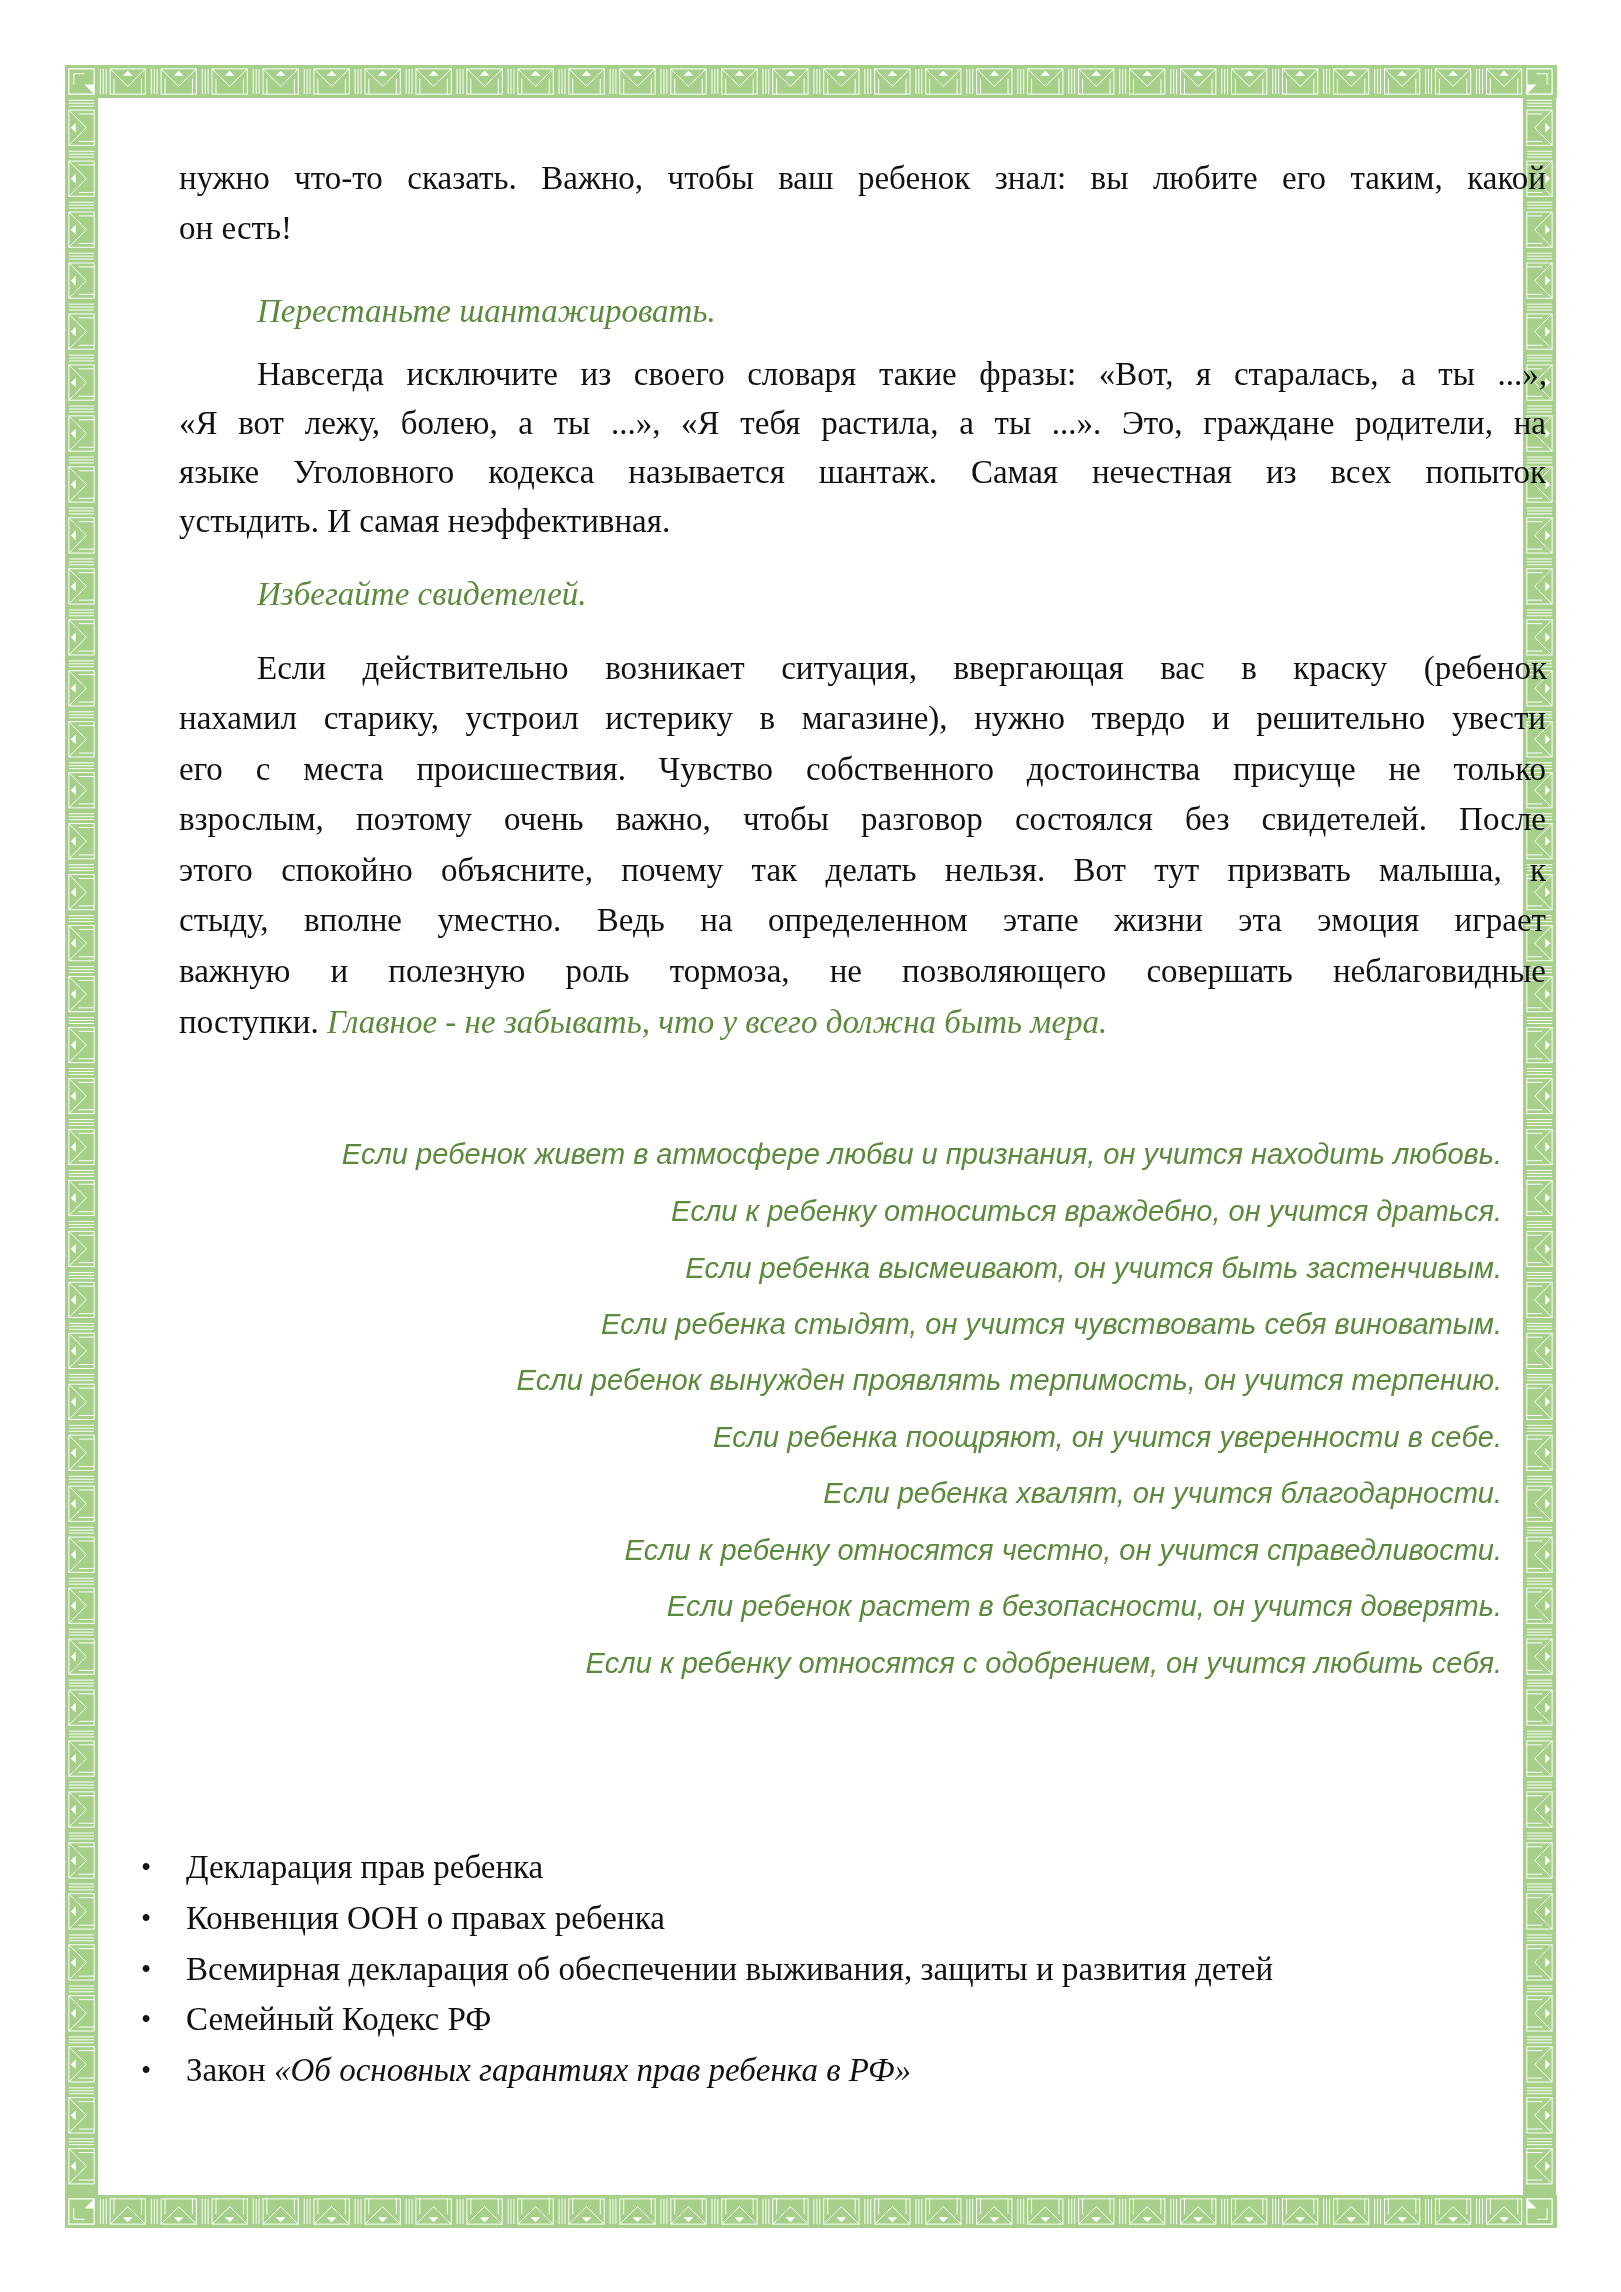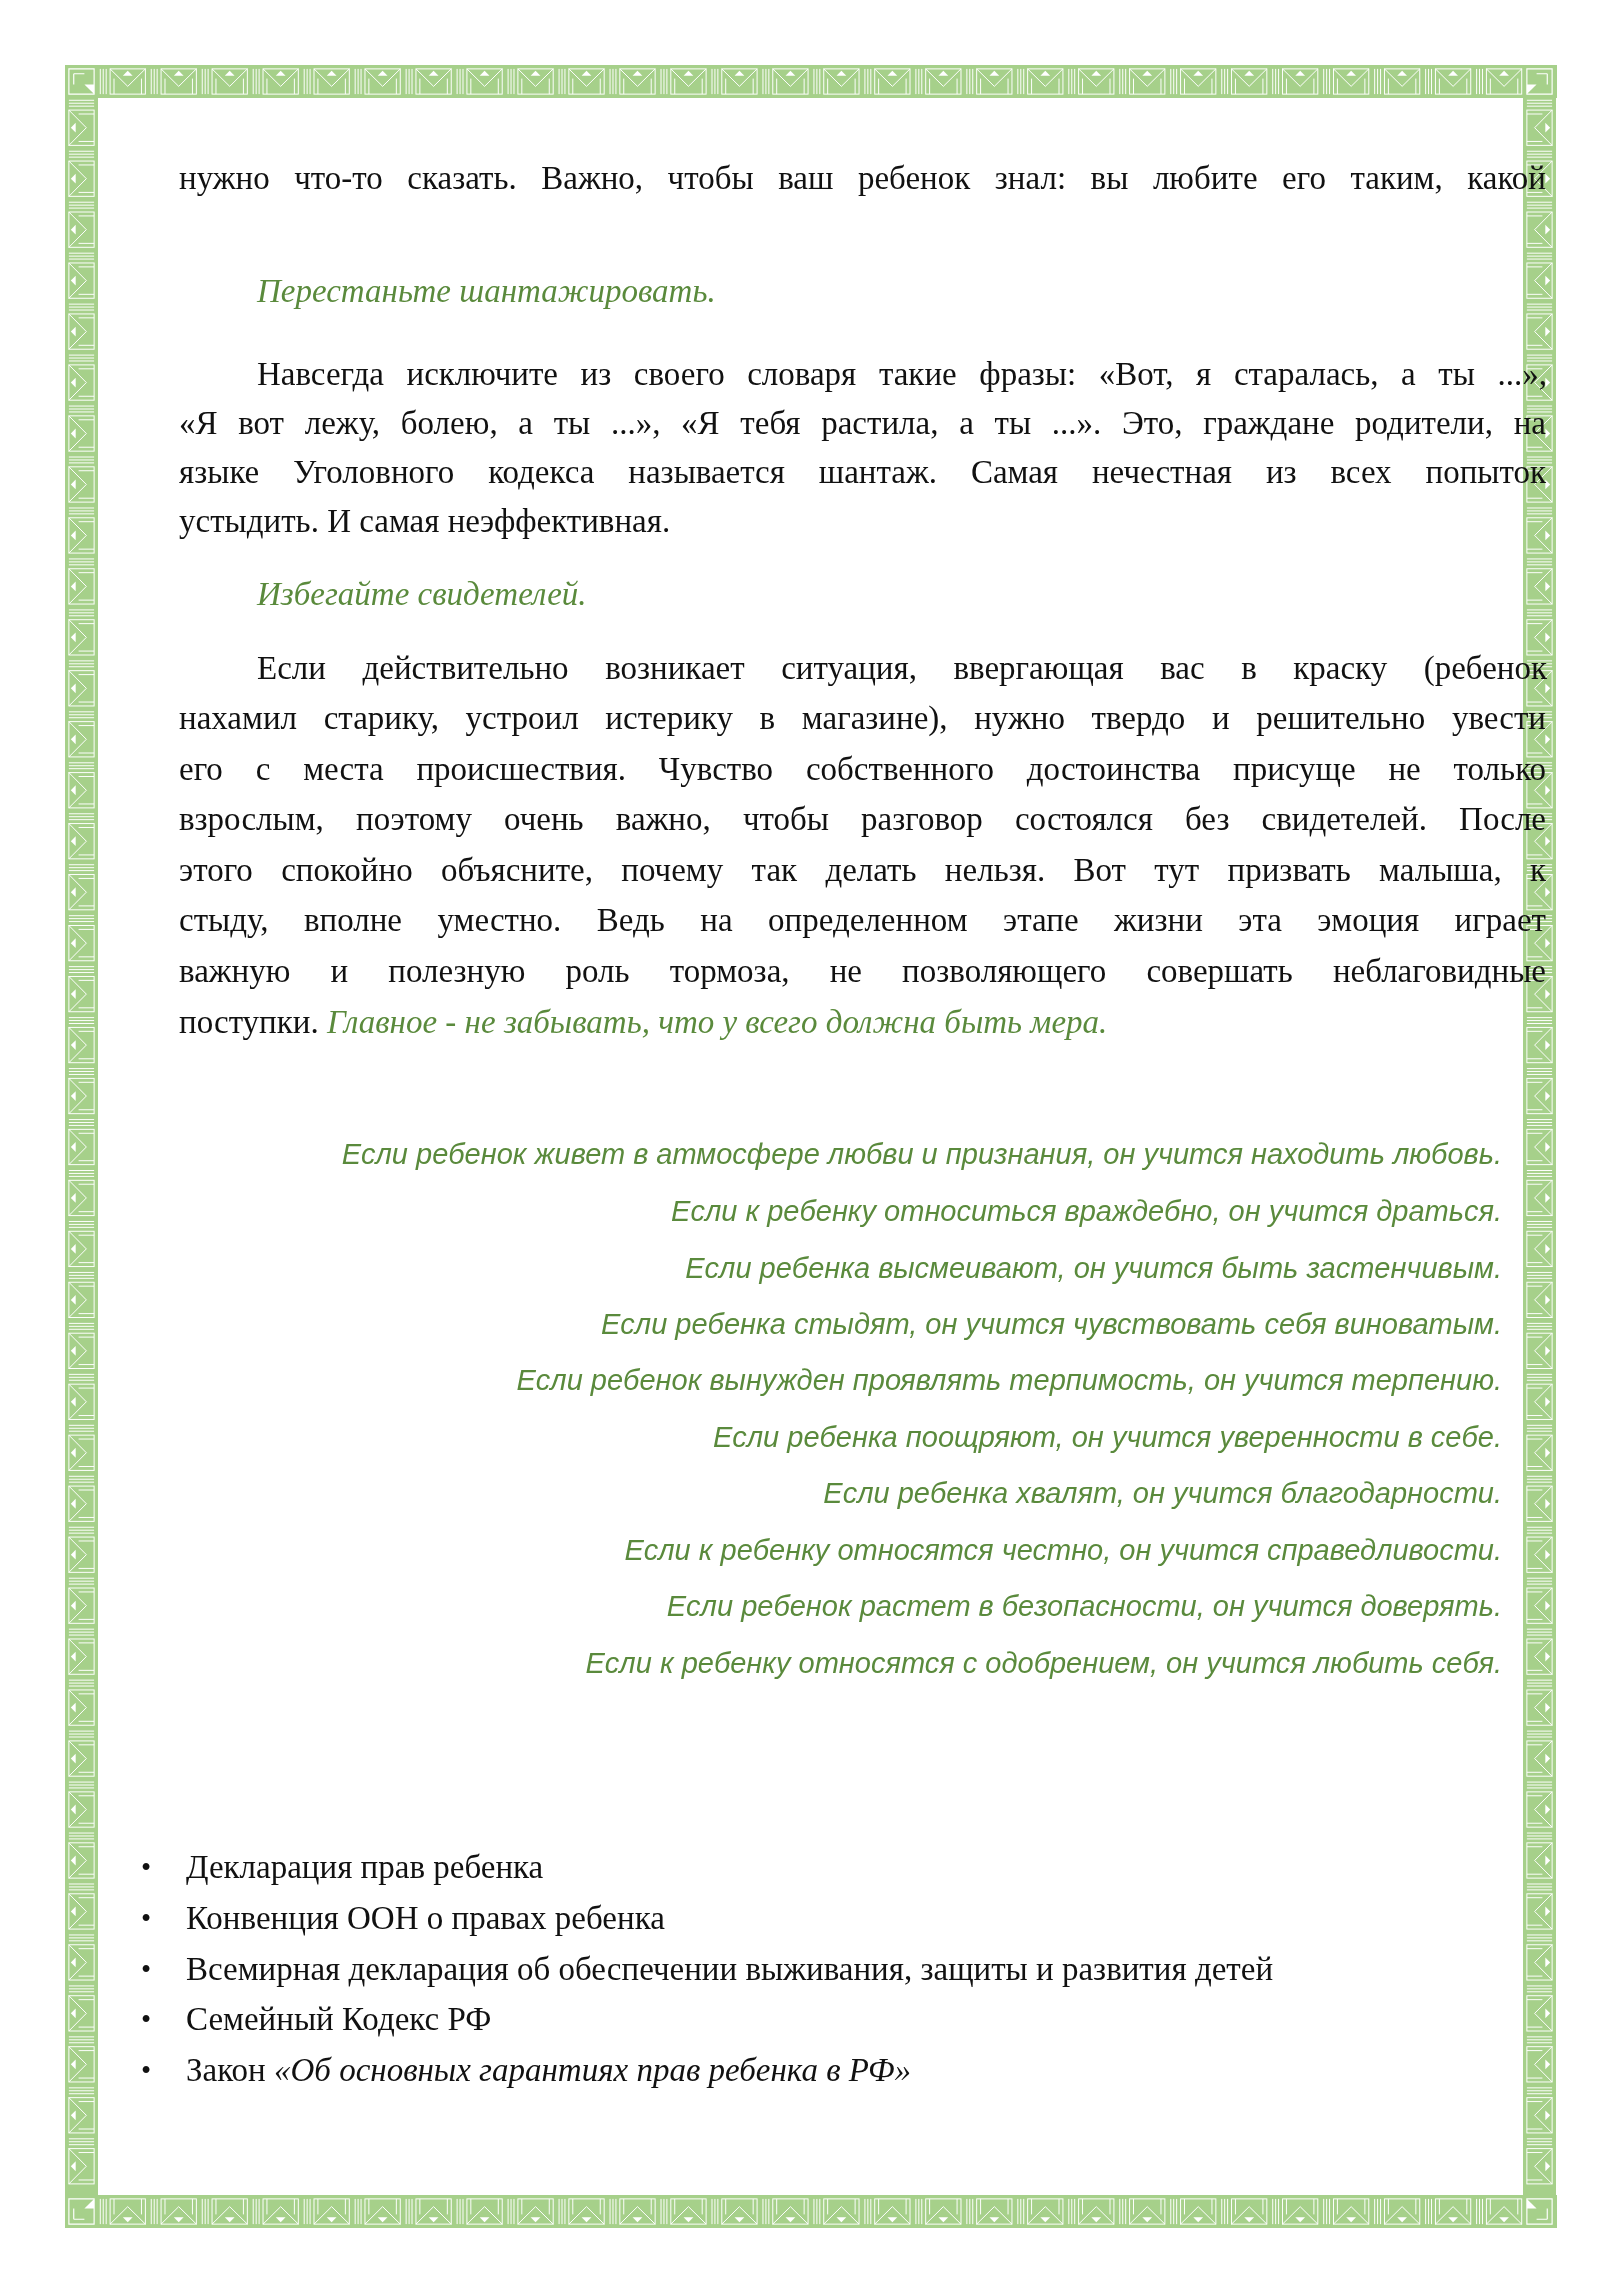--- a/index.html
+++ b/index.html
@@ -767,22 +767,23 @@
       </svg>
     </div>
   <div class="corner c-br">
       <svg viewBox="0 0 34 34">
         <path d="M4 4H30V30H4Z M25 25H14 M25 25V14" stroke="#fff" stroke-width="1.2" fill="none"></path>
         <path d="M14 14H4V4Z" fill="#fff"></path>
       </svg>
     </div>
 
   <div class="serif line justify" style="top:159px">нужно что-то сказать. Важно, чтобы ваш ребенок знал: вы любите его таким, какой</div>
-
-  <div class="serif line indent green-it" style="top:272px">Перестаньте шантажировать.</div>
+  <div class="serif line" style="top:209px">он есть!</div>
+
+  <div class="serif line indent green-it" style="top:292px">Перестаньте шантажировать.</div>
   <div class="serif line indent justify" style="top:355px">Навсегда исключите из своего словаря такие фразы: «Вот, я старалась, а ты ...»,</div>
   <div class="serif line justify" style="top:404px">«Я вот лежу, болею, а ты ...», «Я тебя растила, а ты ...». Это, граждане родители, на</div>
   <div class="serif line justify" style="top:453px">языке Уголовного кодекса называется шантаж. Самая нечестная из всех попыток</div>
   <div class="serif line" style="top:502px">устыдить. И самая неэффективная.</div>
 
   <div class="serif line indent green-it" style="top:575px">Избегайте свидетелей.</div>
   <div class="serif line indent justify" style="top:649px">Если действительно возникает ситуация, ввергающая вас в краску (ребенок</div>
   <div class="serif line justify" style="top:699px">нахамил старику, устроил истерику в магазине), нужно твердо и решительно увести</div>
   <div class="serif line justify" style="top:750px">его с места происшествия. Чувство собственного достоинства присуще не только</div>
   <div class="serif line justify" style="top:800px">взрослым, поэтому очень важно, чтобы разговор состоялся без свидетелей. После</div>

